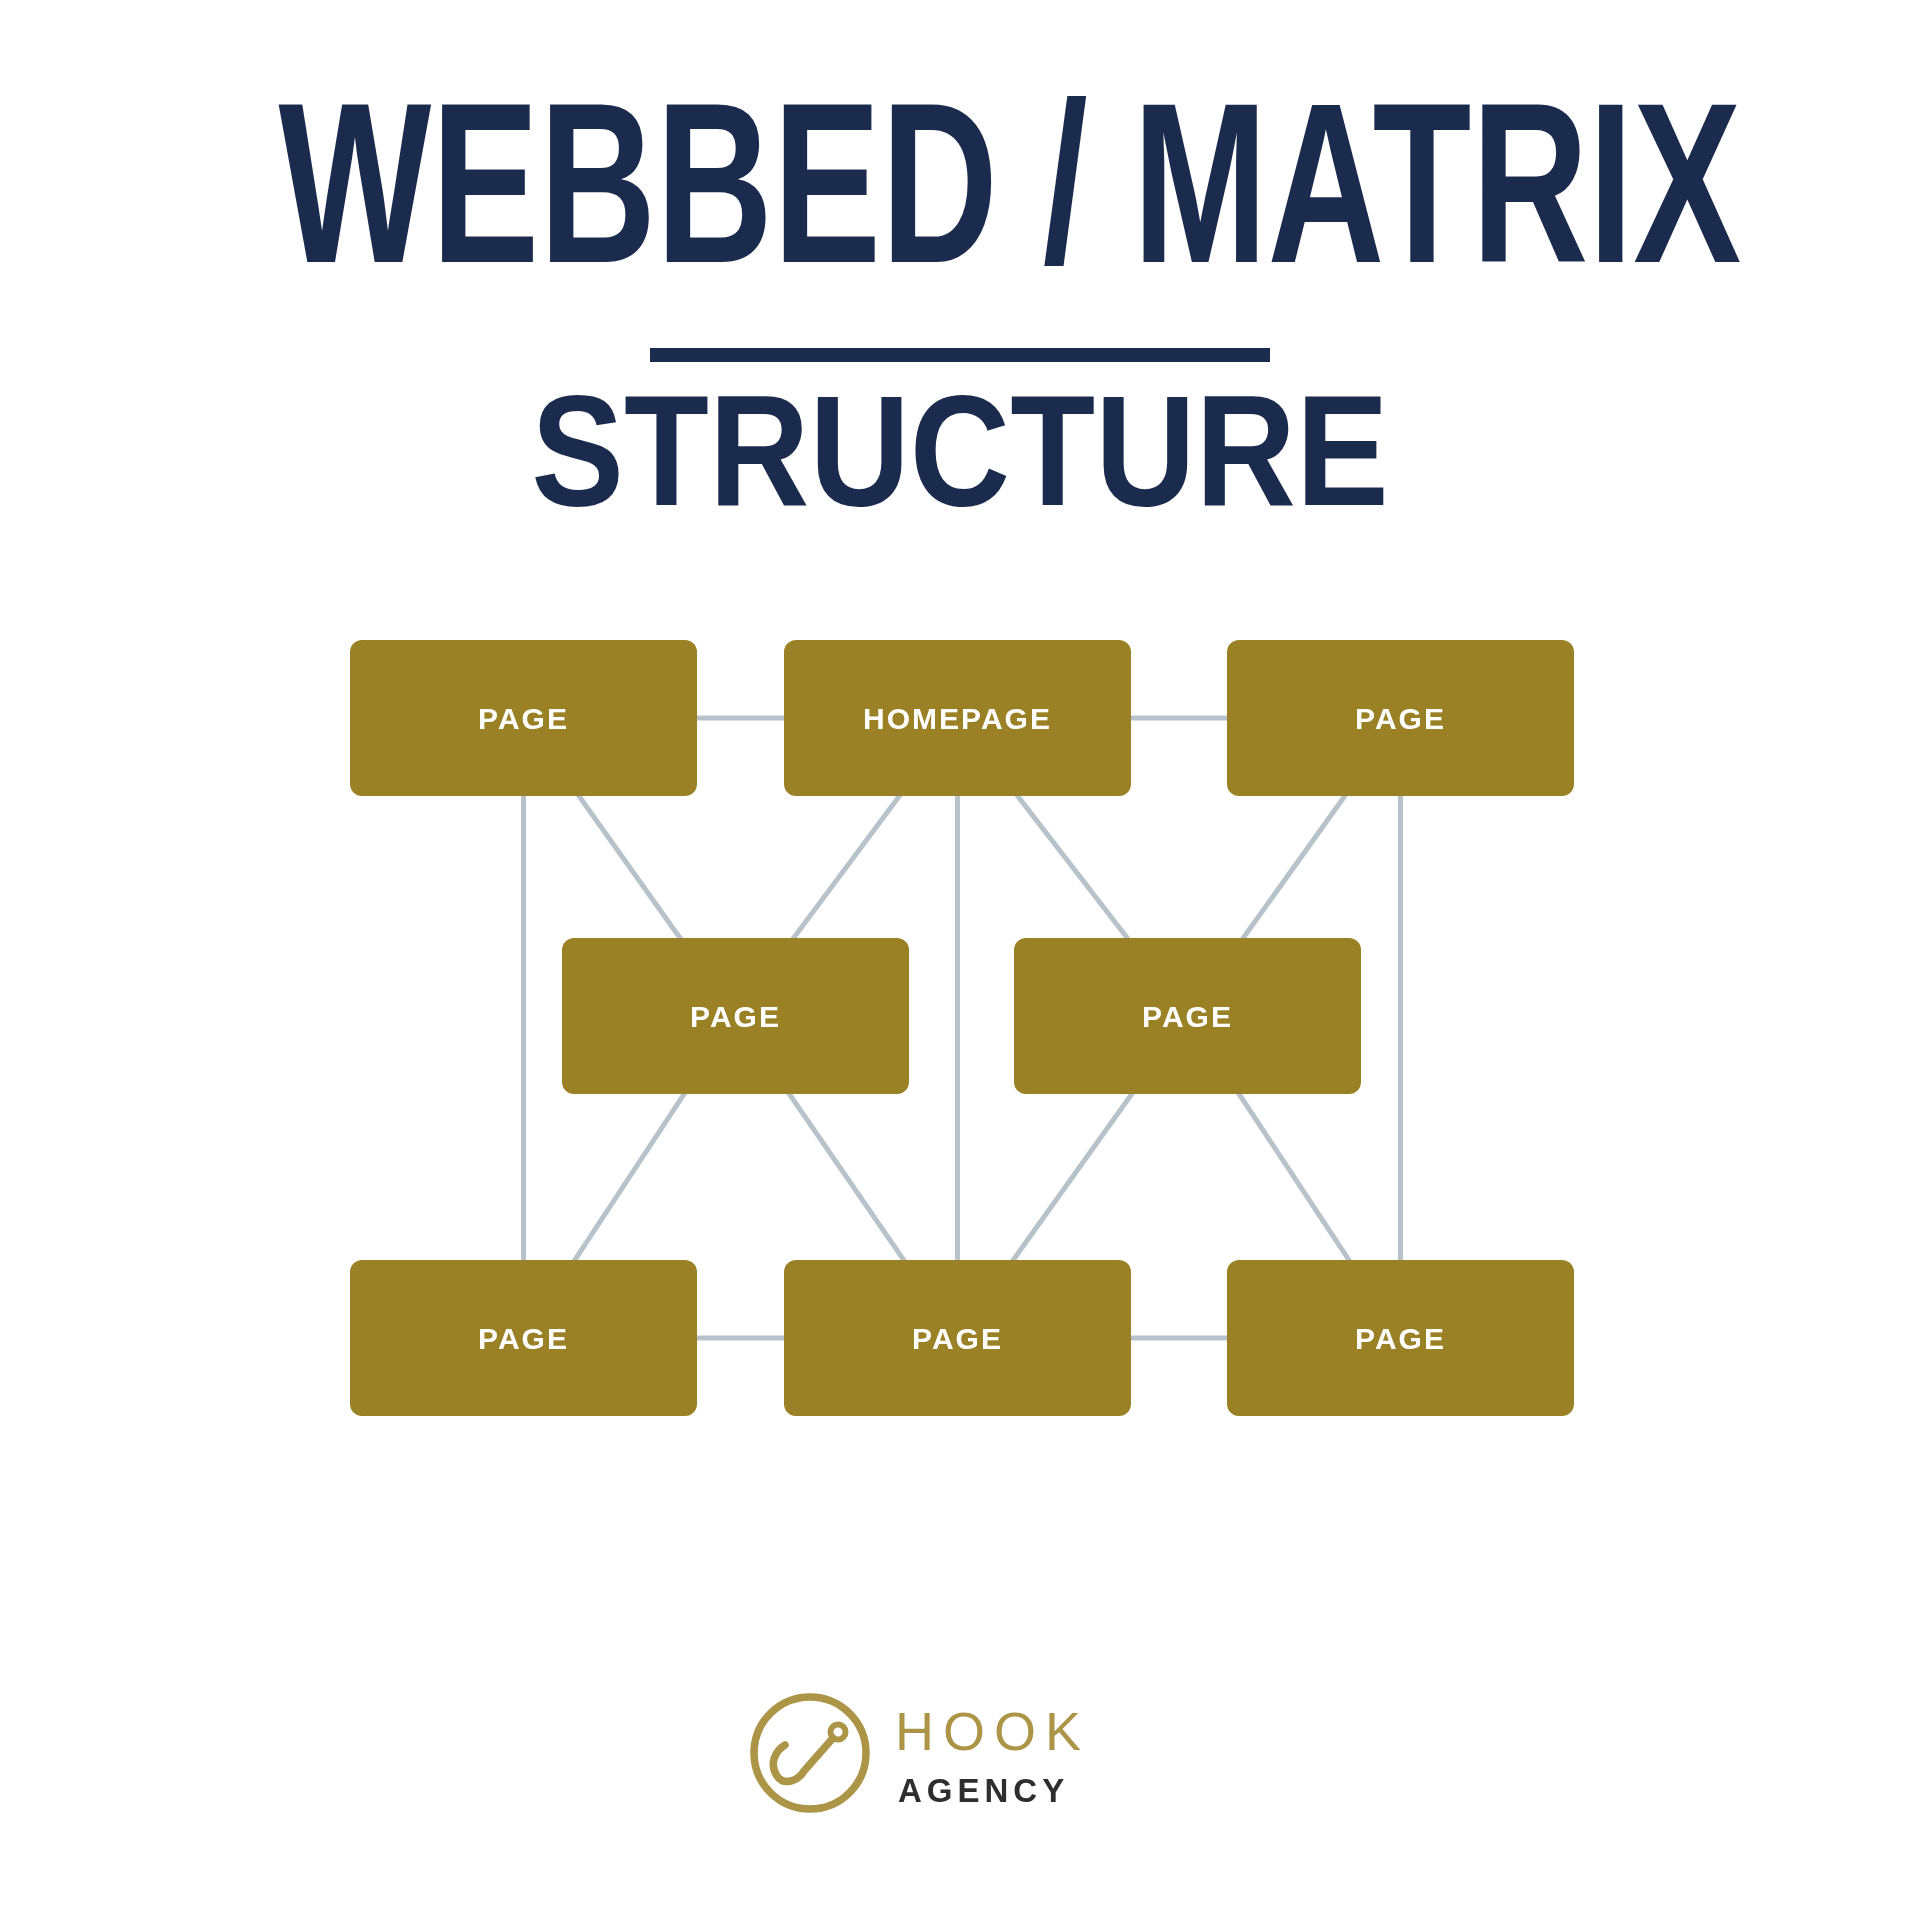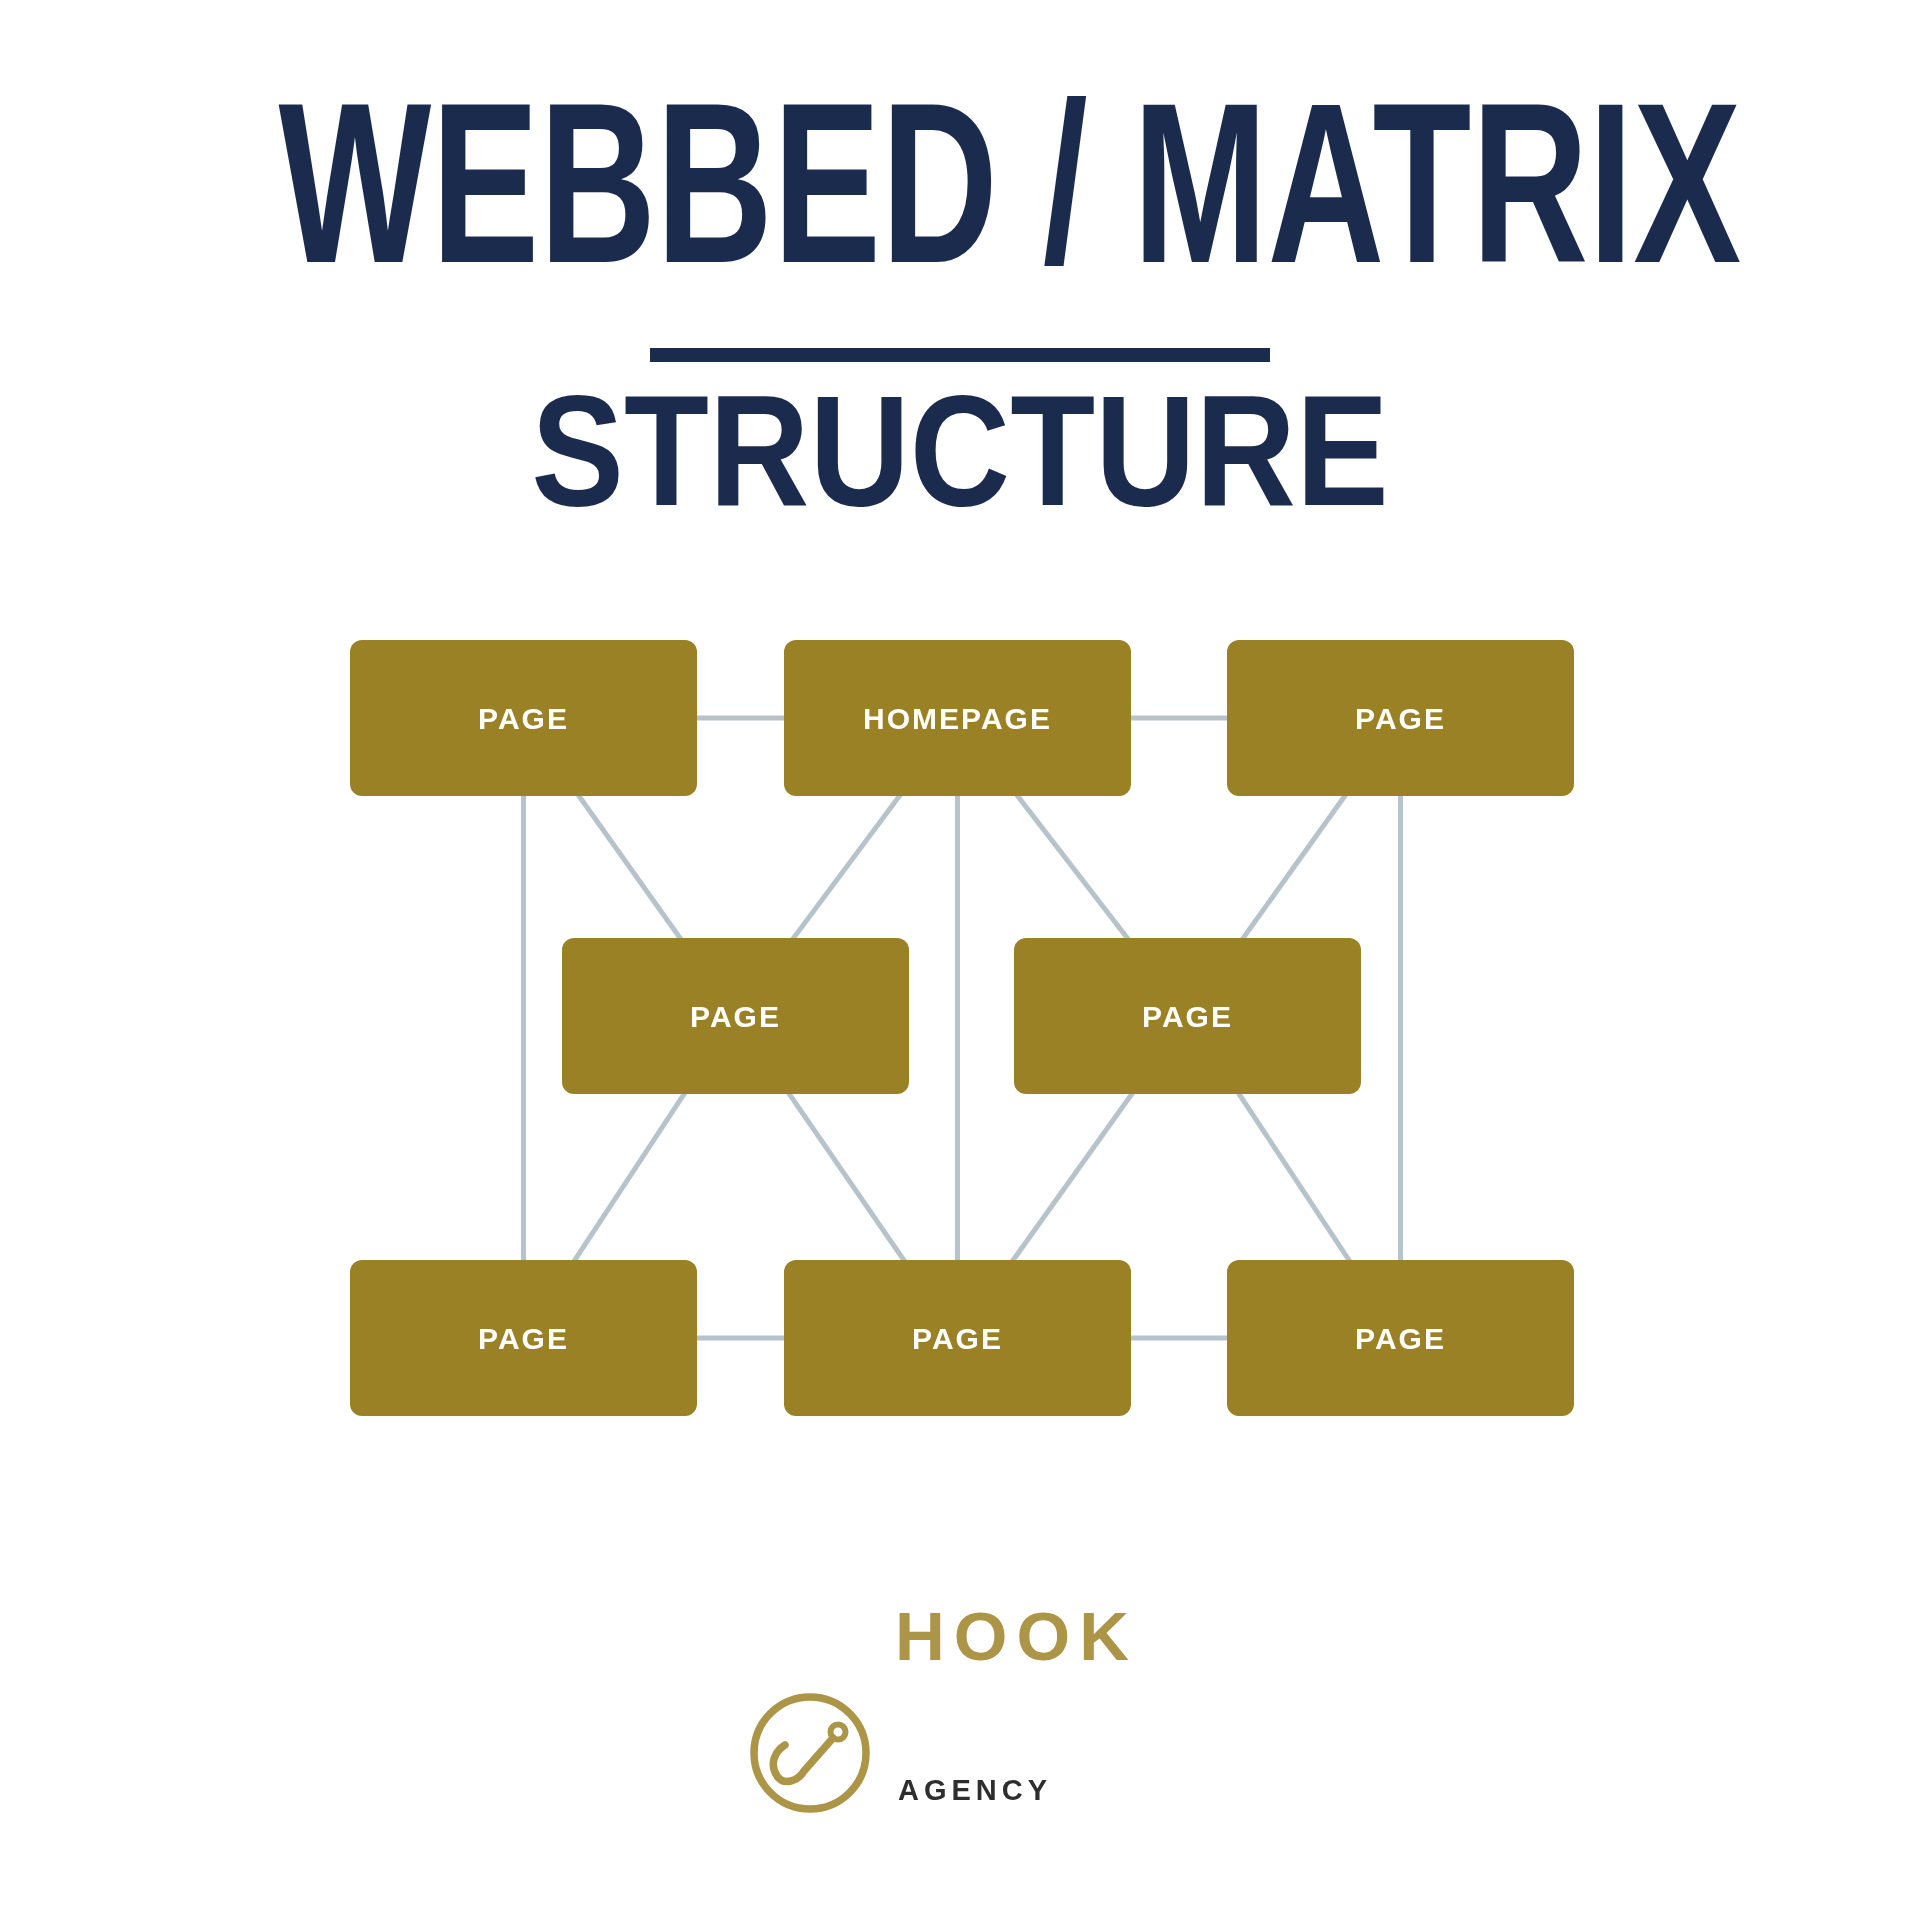--- a/index.html
+++ b/index.html
@@ -32,25 +32,25 @@
   .edge{stroke:var(--connector);stroke-width:5;}
   .node-rect{fill:var(--gold);}
   .node-label{
     fill:var(--label-text);font-family:"Liberation Sans",sans-serif;
     font-size:30px;font-weight:bold;letter-spacing:2px;text-anchor:middle;
   }
   .logo-mark{position:absolute;left:745px;top:1688px;width:130px;height:130px;}
   .lg{stroke:var(--logo-gold);stroke-width:7.5;fill:none;stroke-linecap:round;}
   .lg.eye{stroke-width:6;}
   .brand-name{
-    position:absolute;left:895px;top:1595px;font-size:69px;line-height:84px;
-    font-weight:700;letter-spacing:9px;color:var(--logo-gold);white-space:nowrap;
+    position:absolute;left:895px;top:1689px;font-size:54px;line-height:84px;
+    font-weight:400;letter-spacing:9px;color:var(--logo-gold);white-space:nowrap;
   }
   .brand-sub{
-    position:absolute;left:898px;top:1774px;font-size:29px;line-height:33px;
+    position:absolute;left:898px;top:1774px;font-size:33px;line-height:33px;
     font-weight:bold;letter-spacing:5px;color:var(--agency-text);white-space:nowrap;
   }
 </style>
 </head>
 <body>
 
 <div class="canvas">
 
   <h1 class="title">WEBBED / MATRIX</h1>
 

